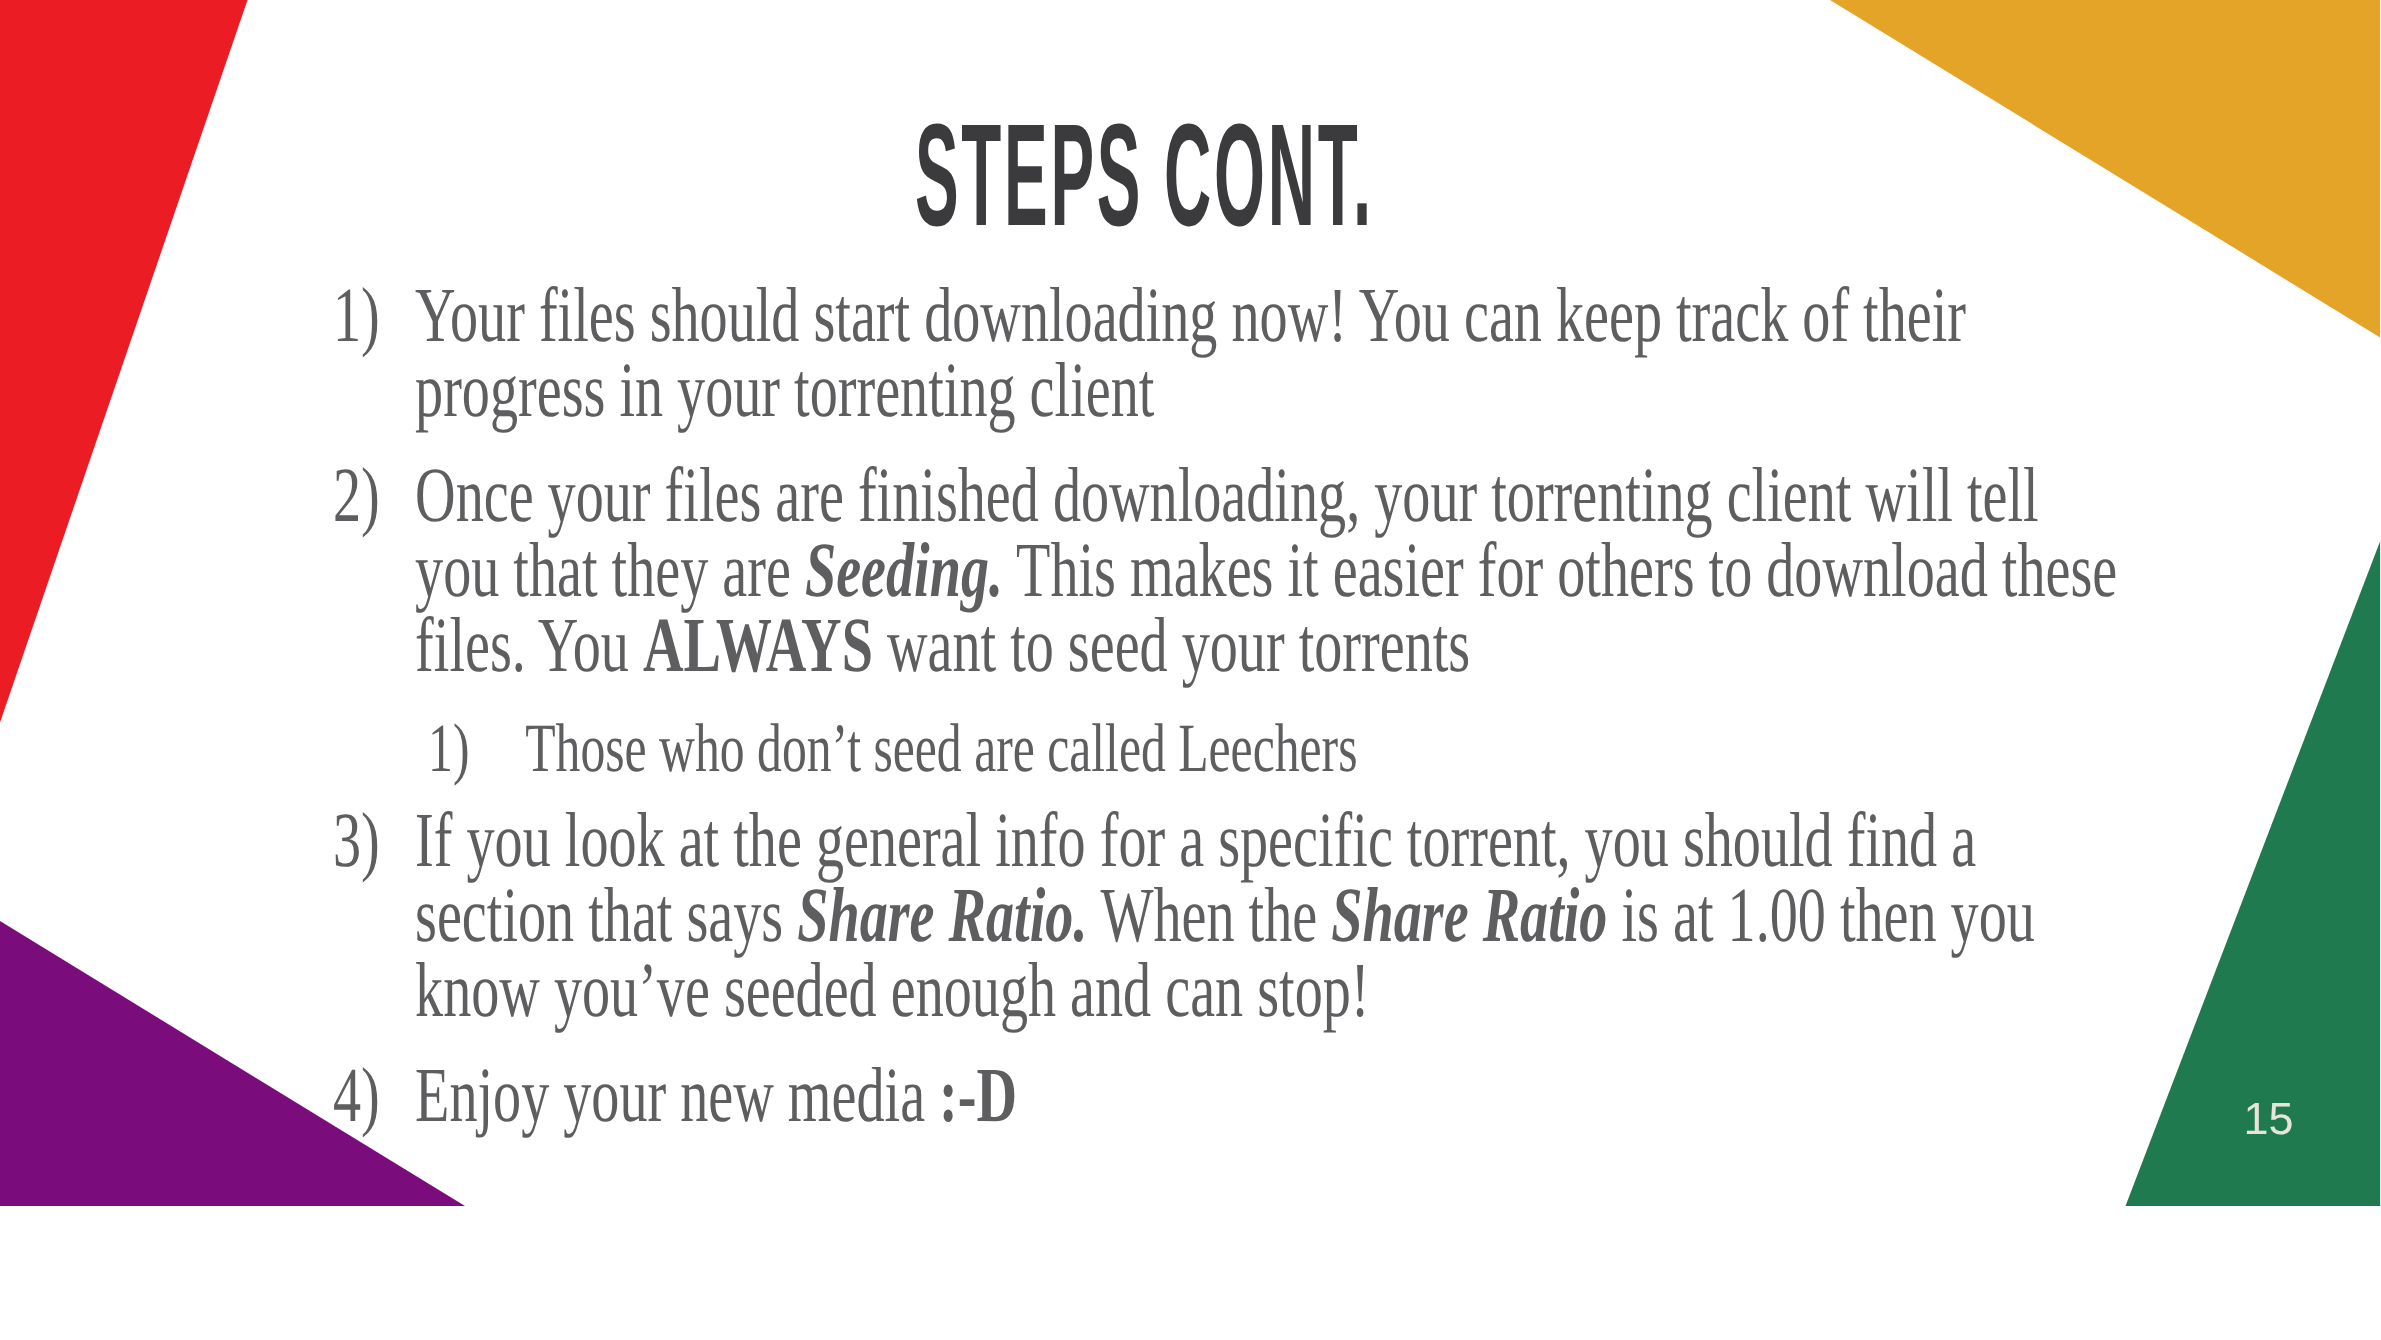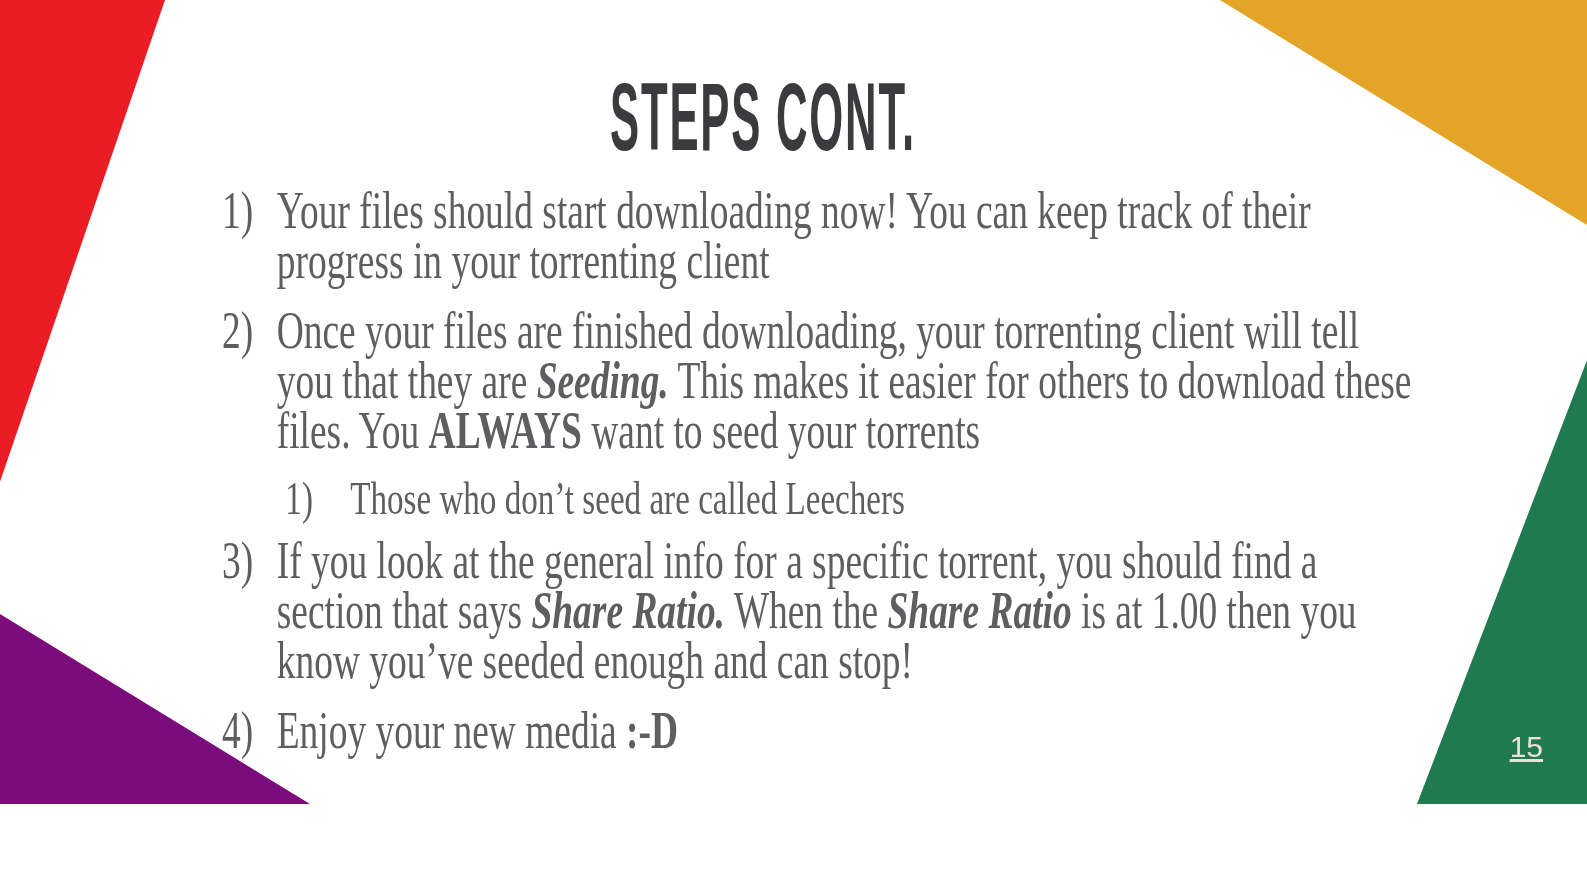--- a/index.html
+++ b/index.html
@@ -66,27 +66,26 @@
   }
   .item.lvl2 .num { flex: 0 0 90px; }
   .item .txt { flex: 1 1 auto; }
 
   .seg-normal { font-style: normal; font-weight: normal; }
   .seg-bold { font-weight: bold; }
   .seg-bold-italic { font-weight: bold; font-style: italic; }
 
   .page-number {
     position: absolute;
-    right: 44px;
+    right: 58px;
     bottom: 42px;
     font-family: "Liberation Sans", sans-serif;
     font-size: 30px;
     line-height: 30px;
     color: #e9e4d9;
-    text-decoration: underline;
   }
 </style>
 </head>
 <body>
 
 <div class="slide">
 
   <svg class="corners" viewBox="0 0 1587 893" preserveAspectRatio="none">
     <polygon points="0,0 165,0 0,535" fill="#EC1C24"></polygon>
     <polygon points="1220,0 1587,0 1587,250" fill="#E4A427"></polygon>

